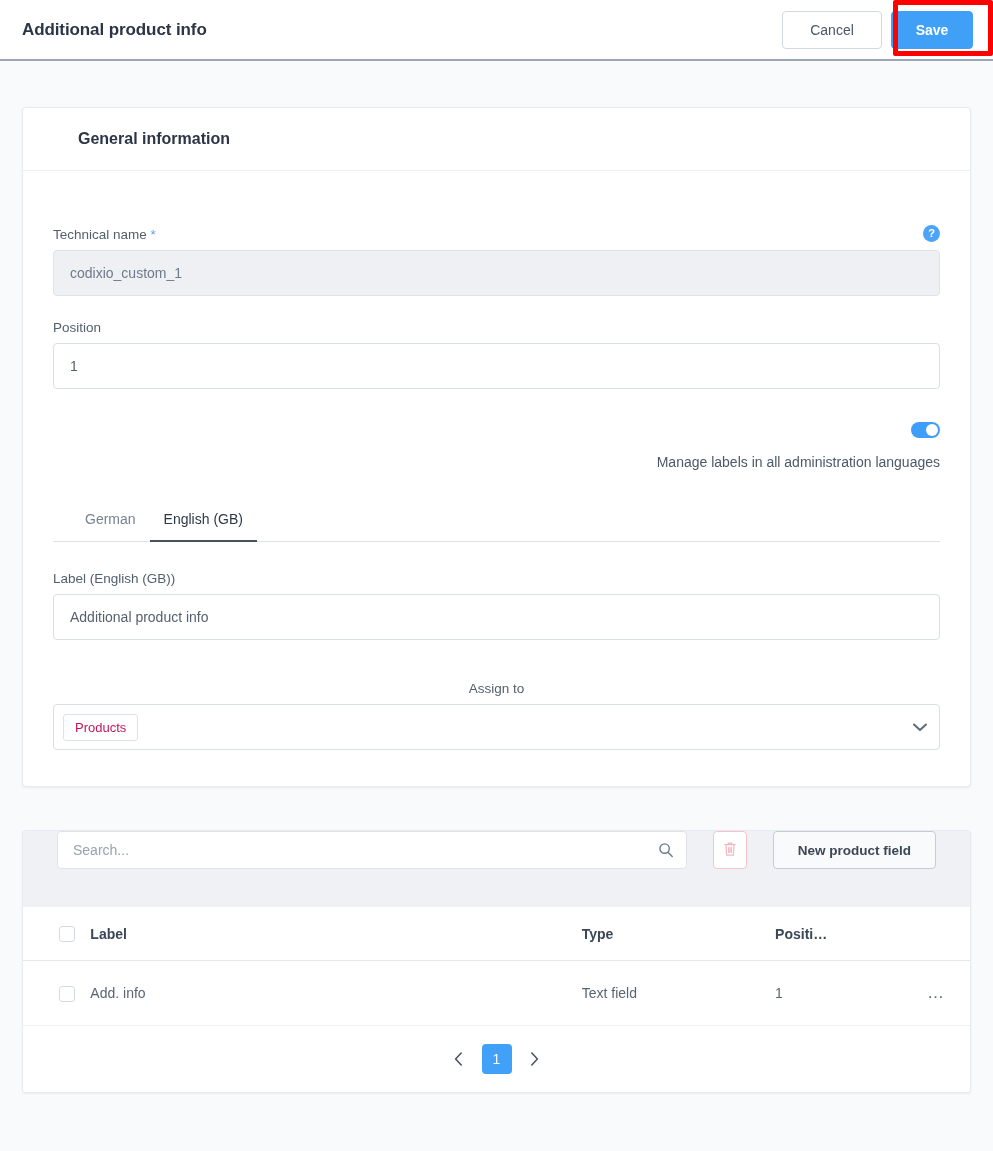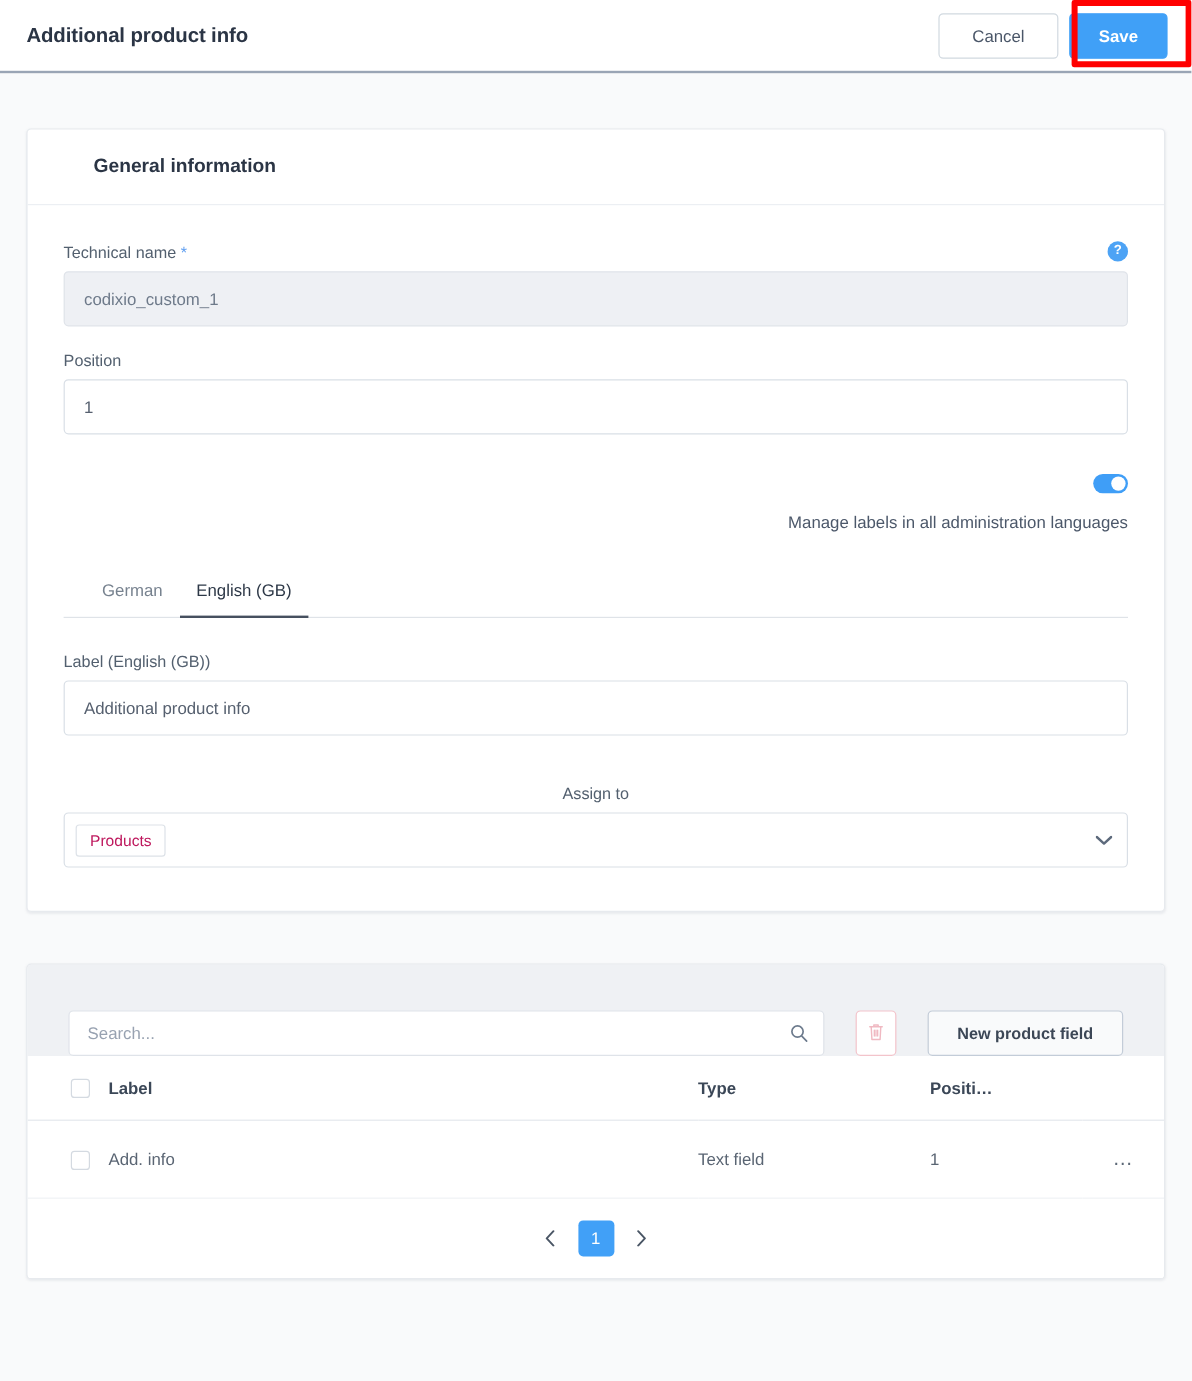--- a/index.html
+++ b/index.html
@@ -119,20 +119,21 @@
   }
   .card-body { padding: 32px 30px 36px 30px; }
 
   
   .field { position: relative; margin-bottom: 21px; }
   .field-label {
     display: block;
     font-size: 13.5px;
     color: #53606f;
     margin-bottom: 8px;
+    margin-top: 24px;
   }
   .req { color: #5d9df0; }
   .help-icon {
     position: absolute;
     right: 0; top: -2px;
     width: 17px; height: 17px;
     border-radius: 50%;
     background: #4da3f5;
     color: #ffffff;
     font-size: 11px;
@@ -233,21 +234,21 @@
     font-size: 13px;
     line-height: 1;
   }
 
   
   .card-listing { margin-top: 43px; overflow: hidden; }
   .listing-toolbar {
     background: #eff1f4;
     height: 76px;
     display: flex;
-    align-items: flex-end;
+    align-items: flex-start;
     padding: 0 34px;
     gap: 26px;
   }
   .search-wrap { position: relative; flex: 1; }
   .search-input {
     width: 100%;
     height: 38px;
     border: 1px solid #dfe3e9;
     border-radius: 4px;
     background: #ffffff;

